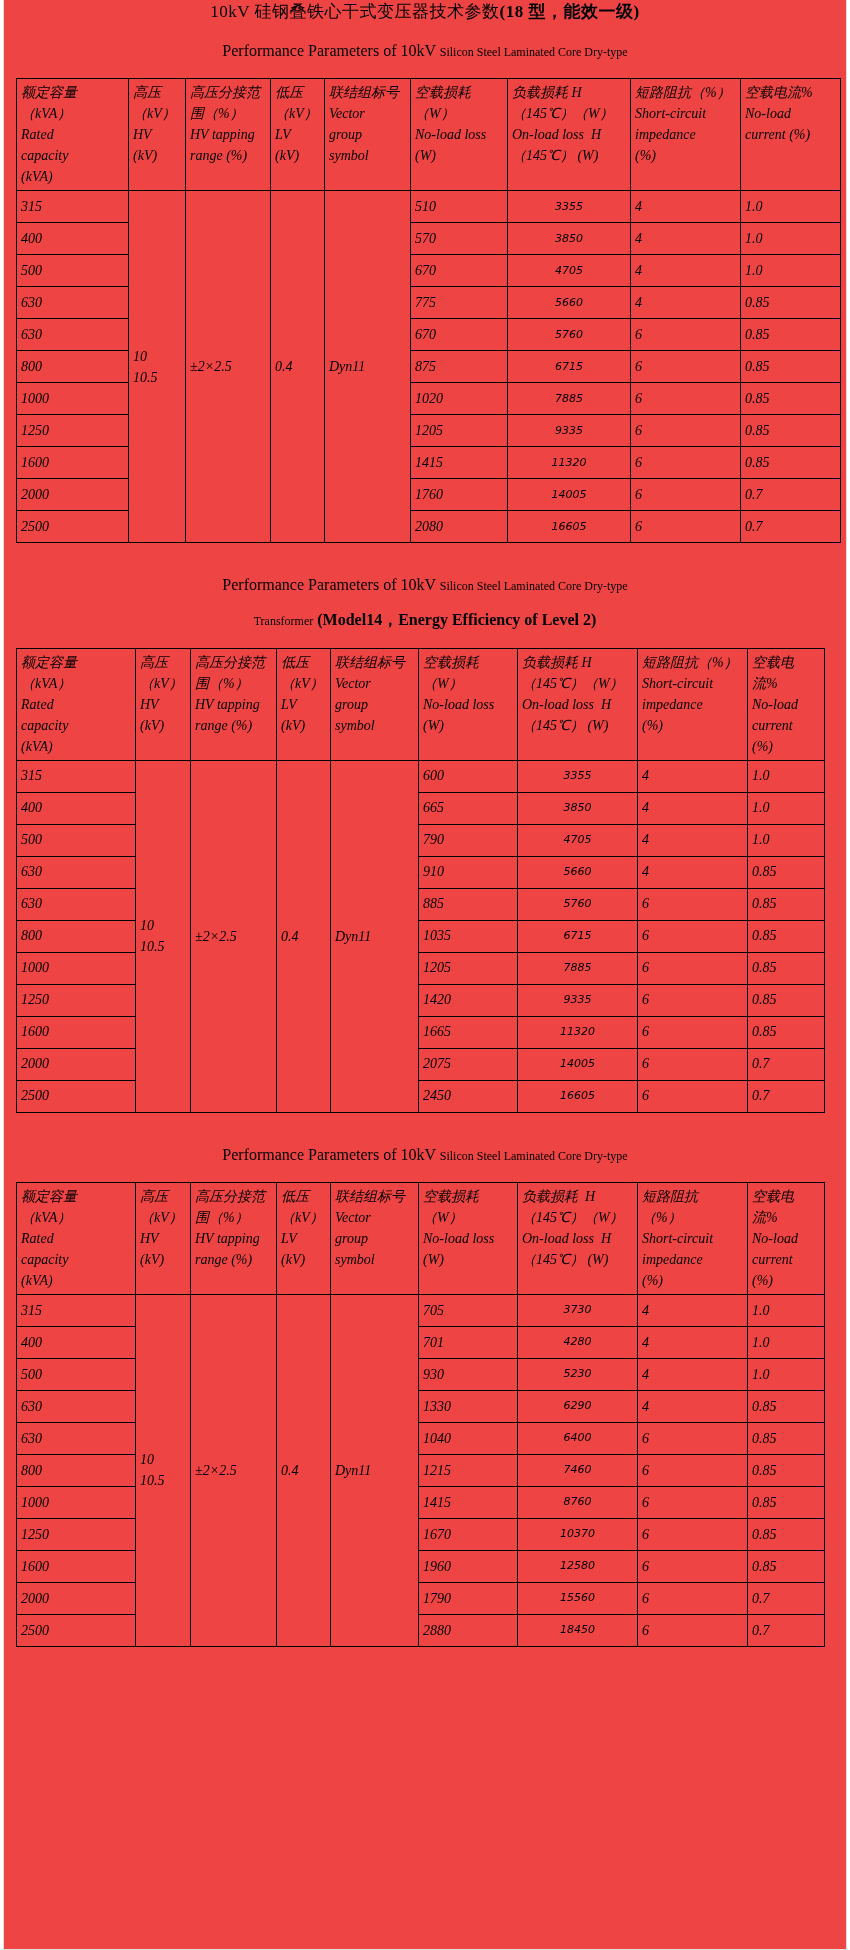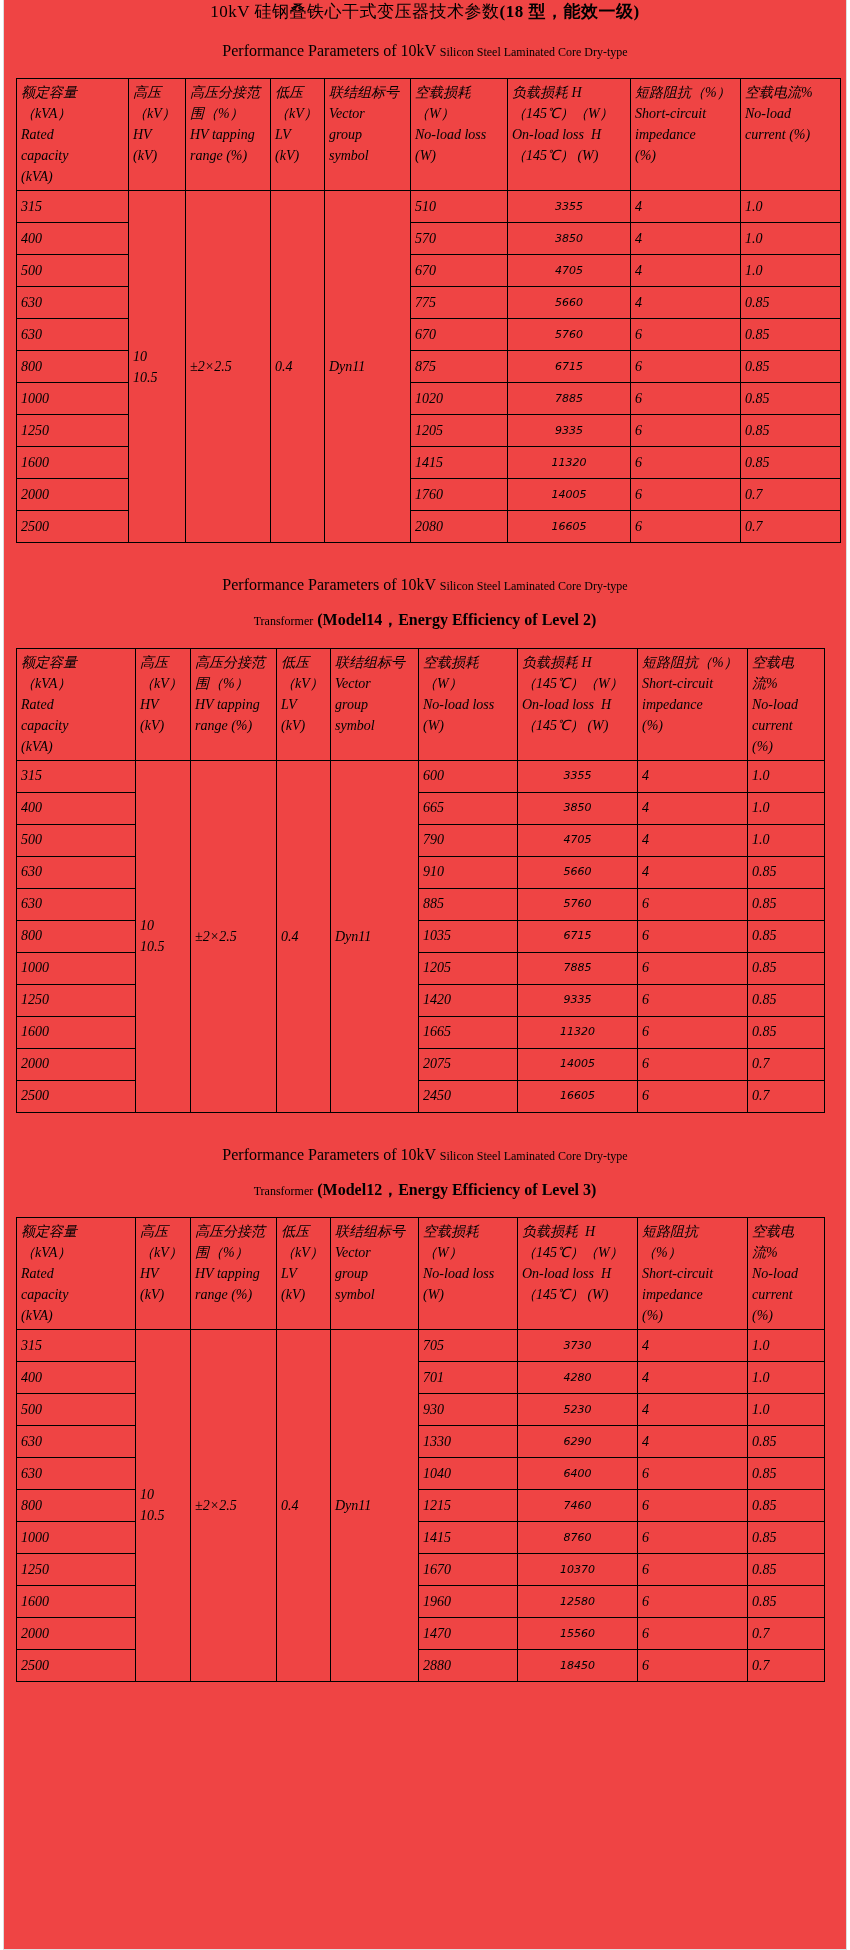--- a/index.html
+++ b/index.html
@@ -326,21 +326,20 @@
             <td class="onload">16605</td>
             <td>6</td>
             <td>0.7</td>
           </tr>
         </tbody>
       </table>
   </section>
 
   <section class="sheet-section">
     <p class="title-en"><span>Performance Parameters of 10kV</span> <span class="sans">Silicon Steel Laminated Core Dry-type</span></p>
-    <p class="title-en"><span class="sans">Transformer</span> <span class="bold">(Model12，Energy Efficiency of Level 3)</span></p>
     <table class="params">
         <colgroup>
           <col style="width: 119px;">
           <col style="width: 55px;">
           <col style="width: 86px;">
           <col style="width: 54px;">
           <col style="width: 88px;">
           <col style="width: 99px;">
           <col style="width: 120px;">
           <col style="width: 110px;">
@@ -453,21 +452,21 @@
           </tr>
           <tr>
             <td>1600</td>
             <td>1960</td>
             <td class="onload">12580</td>
             <td>6</td>
             <td>0.85</td>
           </tr>
           <tr>
             <td>2000</td>
-            <td>1470</td>
+            <td>1790</td>
             <td class="onload">15560</td>
             <td>6</td>
             <td>0.7</td>
           </tr>
           <tr>
             <td>2500</td>
             <td>2880</td>
             <td class="onload">18450</td>
             <td>6</td>
             <td>0.7</td>

